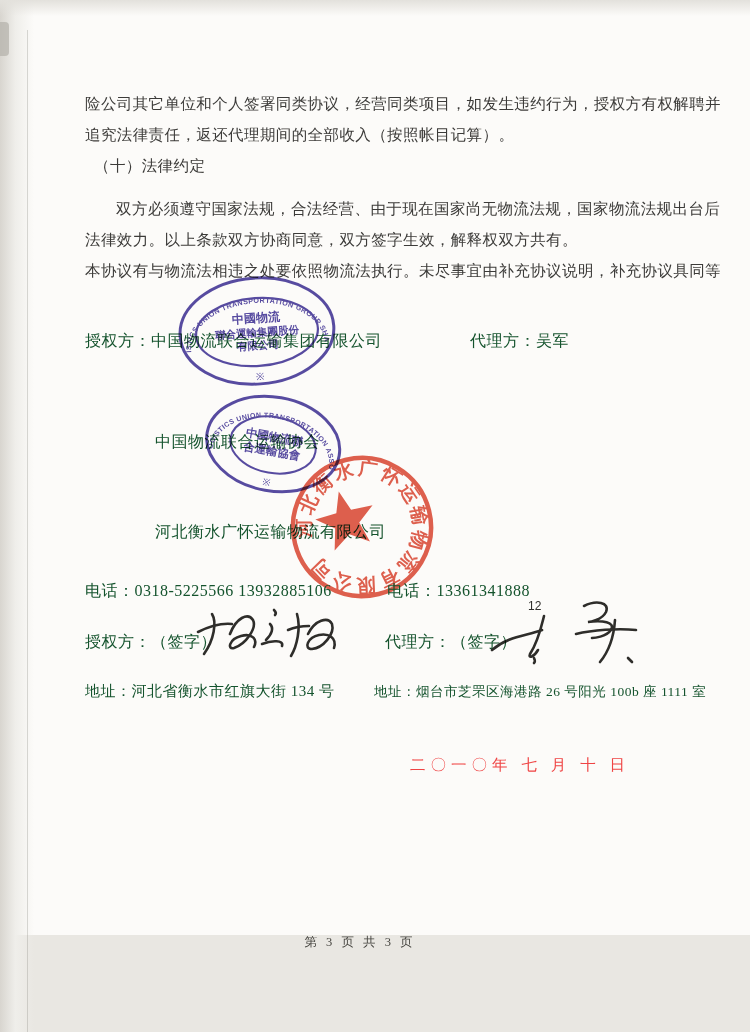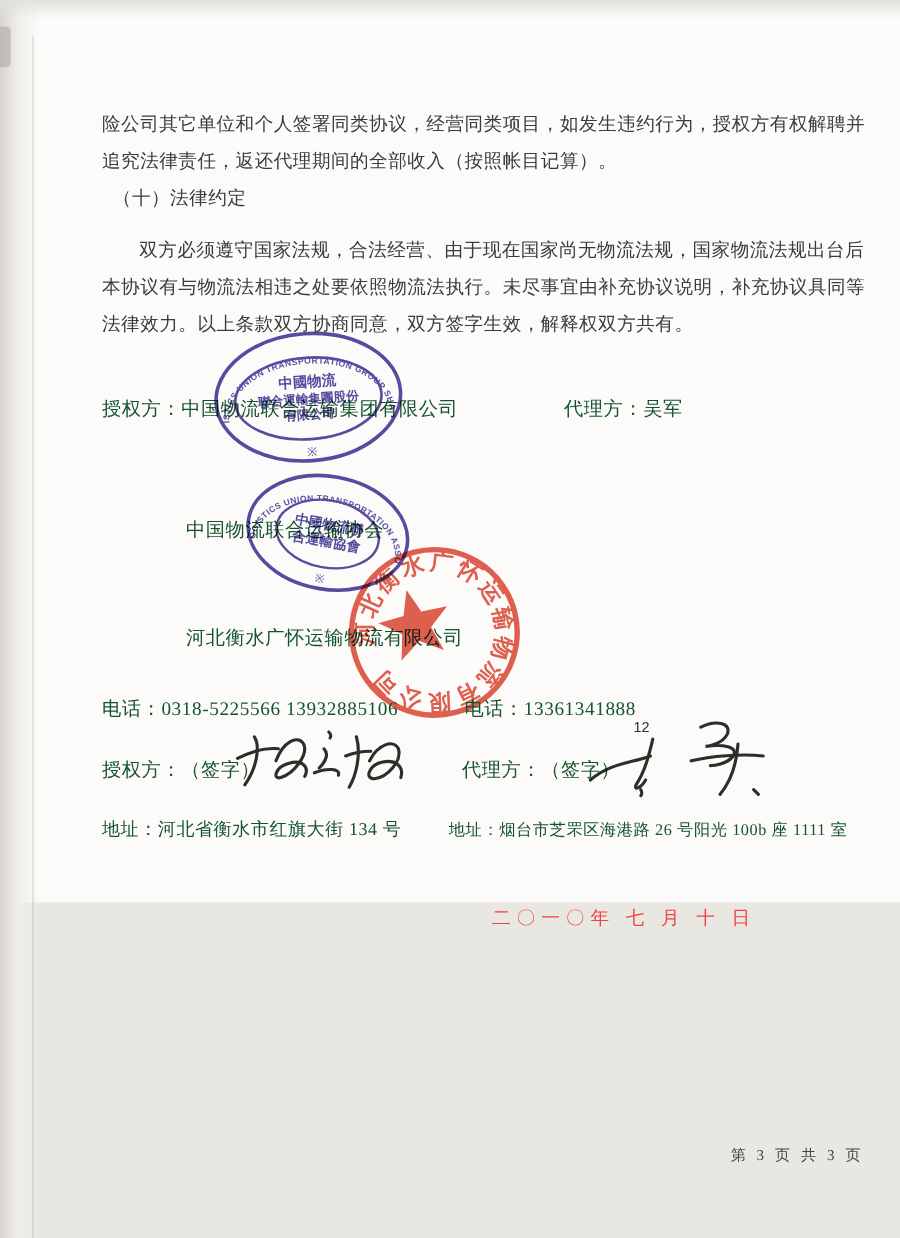--- a/index.html
+++ b/index.html
@@ -3,21 +3,21 @@
 <meta charset="utf-8">
 <style>
   html,body{margin:0;padding:0;}
   body{
     width:750px;height:1032px;
     background:#e9e7e2;
     font-family:"Liberation Serif","DejaVu Serif",serif;
     position:relative;overflow:hidden;
   }
   .page{
-    position:absolute;left:0;top:0;width:750px;height:752px;
+    position:absolute;left:0;top:0;width:750px;height:935px;
     background:#fcfbf9;
     color:#3f3e3c;
   }
   
   .edge-left{
     position:absolute;left:0;top:0;width:34px;height:1032px;
     background:linear-gradient(to right,#d8d5cf 0%,#efeeea 45%,rgba(255,255,255,0) 100%);
   }
   .crease{
     position:absolute;left:27px;top:30px;width:1px;height:1002px;
@@ -42,39 +42,39 @@
   .indent2{text-indent:2em;margin-top:12px;}
 
   .absline{position:absolute;white-space:nowrap;font-size:16px;color:#14532d;letter-spacing:.5px;}
 
   .stamp{position:absolute;mix-blend-mode:multiply;opacity:.92;}
   .stamp svg{overflow:visible;}
 
   .sig{position:absolute;mix-blend-mode:multiply;}
 
   .datefield{position:absolute;left:410px;top:755px;font-size:15.5px;letter-spacing:5px;color:#ef4444;white-space:nowrap;}
-  .footer{position:absolute;left:0;top:955px;width:720px;text-align:right;font-size:12.5px;letter-spacing:3px;color:#45443f;}
+  .footer{position:absolute;left:0;top:934px;width:720px;text-align:center;font-size:12.5px;letter-spacing:3px;color:#45443f;}
 </style>
 </head>
 <body>
 
 <div class="page">
 
   <div class="edge-left"></div>
   <div class="crease"></div>
   <div class="edge-top"></div>
   <div class="corner-mark"></div>
 
   <div class="bodytext">
     <div class="line">险公司其它单位和个人签署同类协议，经营同类项目，如发生违约行为，授权方有权解聘并</div>
     <div class="line">追究法律责任，返还代理期间的全部收入（按照帐目记算）。</div>
     <div class="line clause-head">（十）法律约定</div>
     <div class="line indent2">双方必须遵守国家法规，合法经营、由于现在国家尚无物流法规，国家物流法规出台后</div>
+    <div class="line">法律效力。以上条款双方协商同意，双方签字生效，解释权双方共有。</div>
     <div class="line">本协议有与物流法相违之处要依照物流法执行。未尽事宜由补充协议说明，补充协议具同等</div>
-    <div class="line">法律效力。以上条款双方协商同意，双方签字生效，解释权双方共有。</div>
   </div>
 
   <div class="absline" style="left:85px;top:331px;">授权方：中国物流联合运输集团有限公司</div>
   <div class="absline" style="left:470px;top:331px;">代理方：吴军</div>
 
   <div class="stamp" style="left:176px;top:275px;width:162px;height:114px;transform:rotate(-4deg);">
     <svg width="162" height="114" viewBox="0 0 162 114">
       <ellipse cx="81" cy="56" rx="77" ry="53" fill="none" stroke="#4a3d9c" stroke-width="3"></ellipse>
       <ellipse cx="81" cy="57" rx="61" ry="34" fill="none" stroke="#4a3d9c" stroke-width="2.2"></ellipse>
       <path id="grp-arc" d="M 14,72 A 67,44 0 1 1 148,72" fill="none"></path>

